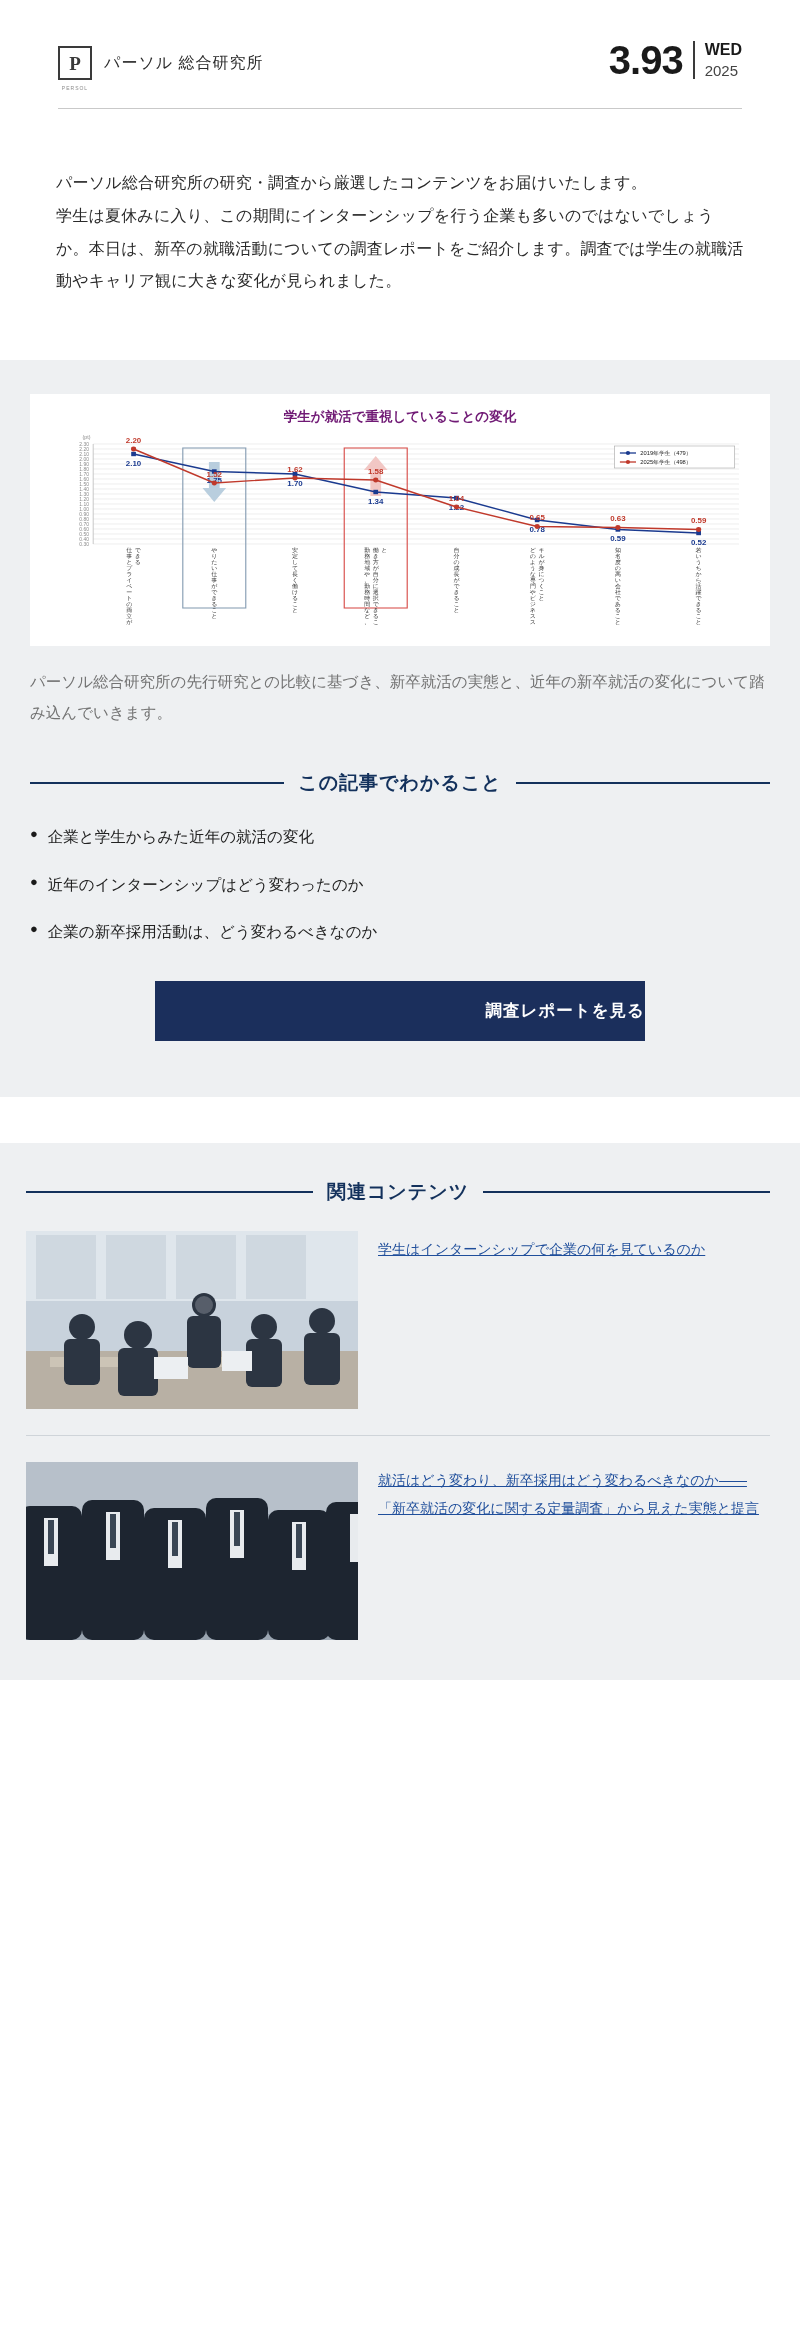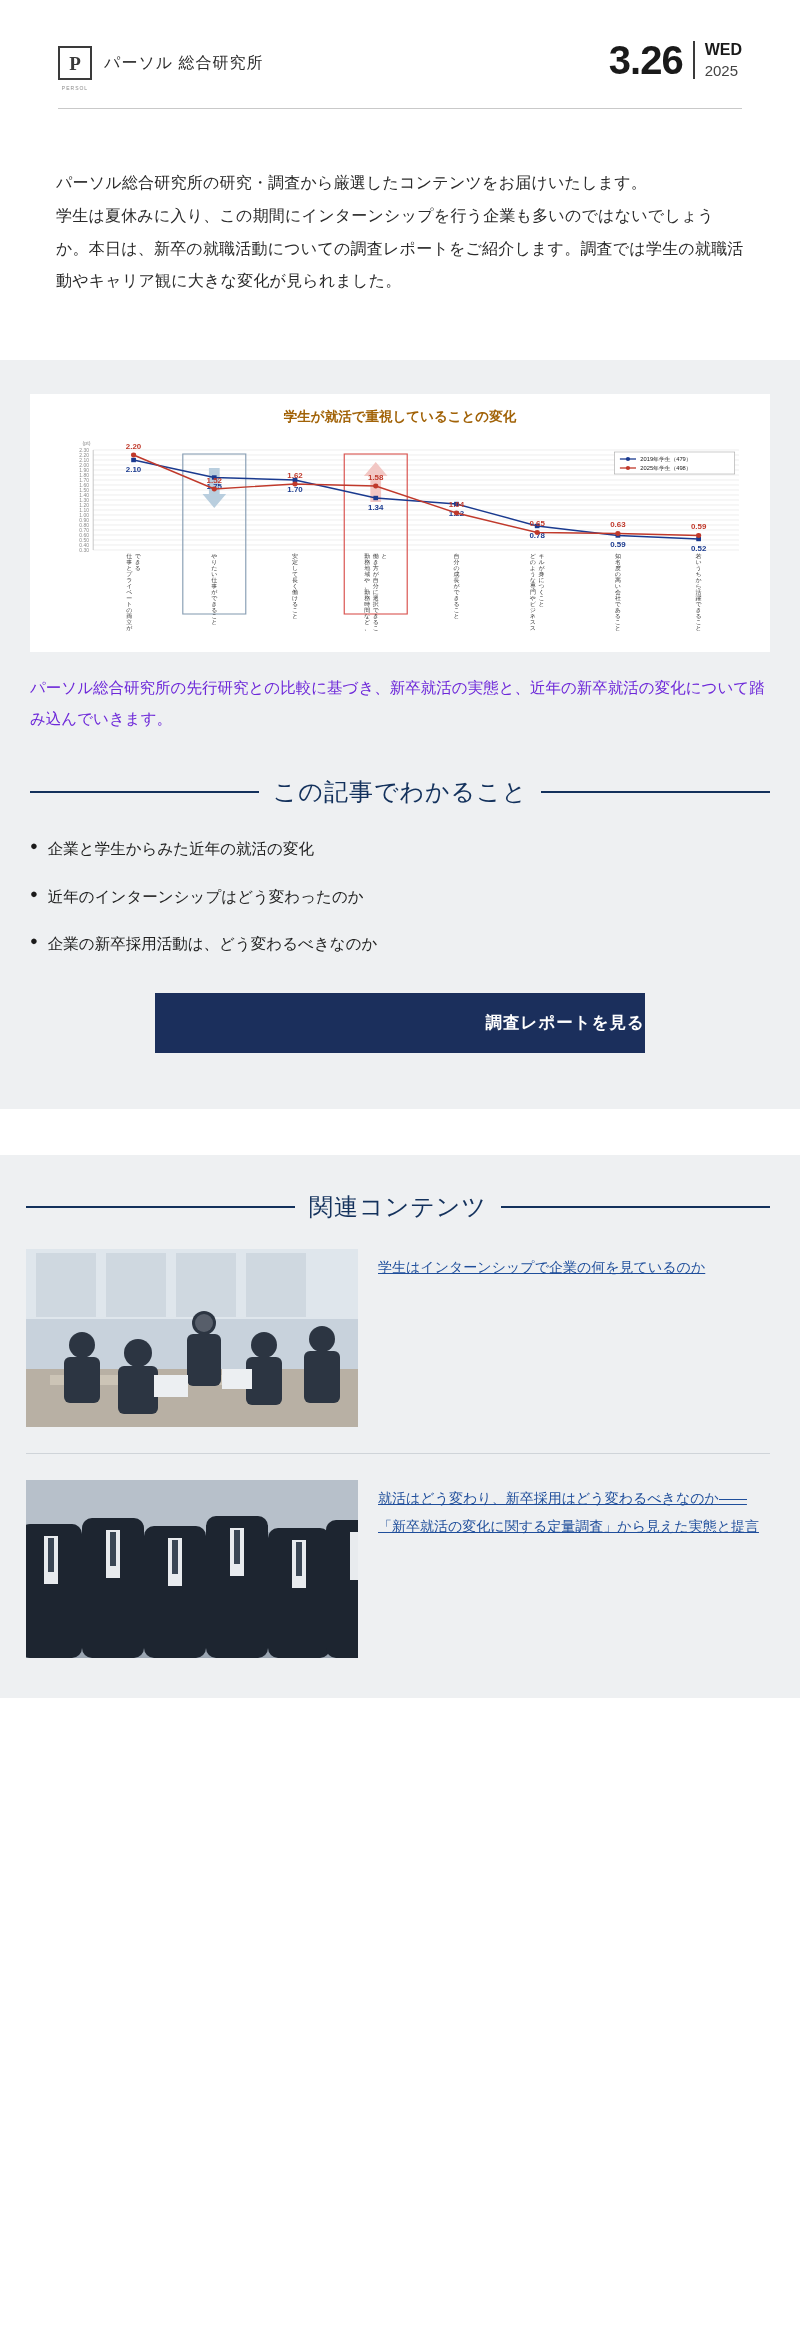--- a/index.html
+++ b/index.html
@@ -98,50 +98,50 @@
     padding: 34px 30px 56px 30px;
   }
   .chart-card {
     background: #ffffff;
     padding: 14px 16px 10px 16px;
   }
   .chart-title {
     text-align: center;
     font-size: 13.5px;
     font-weight: bold;
-    color: #a16207;
-    margin-bottom: 6px;
+    color: #701a75;
+    margin-bottom: 0;
   }
   .chart-area { position: relative; width: 100%; height: 210px; }
   .chart-area svg { display: block; width: 100%; height: 100%; }
 
   .feature h2 {
     font-size: 25px;
     font-weight: bold;
     margin-top: 26px;
     letter-spacing: 0.3px;
     color: #111;
   }
   .feature .lede {
     margin-top: 20px;
     font-size: 15.5px;
     line-height: 2.0;
-    color: #6d28d9;
+    color: #737373;
   }
 
   .sect-head {
     margin-top: 42px;
     display: flex;
     align-items: center;
     gap: 14px;
   }
   .sect-head .bar { flex: 1; height: 2px; background: #13315c; }
   .sect-head .txt {
-    font-size: 24px;
-    font-weight: normal;
+    font-size: 19px;
+    font-weight: bold;
     color: #13315c;
     letter-spacing: 1px;
   }
 
   .bullets { margin-top: 26px; }
   .bullet {
     display: flex;
     align-items: flex-start;
     gap: 10px;
     font-size: 15.5px;
@@ -211,21 +211,21 @@
 <div class="page">
 
   <div class="header">
     <div class="brand">
       <div class="brand-mark">
         <span>P</span>
       </div>
       <div class="brand-name">パーソル 総合研究所</div>
     </div>
     <div class="date-block">
-      <div class="date-main">3.26</div>
+      <div class="date-main">3.93</div>
       <div class="date-right">
         <div class="date-dow">WED</div>
         <div class="date-year">2025</div>
       </div>
     </div>
   </div>
   <div class="header-rule"></div>
 
   <div class="intro">
     <p style="white-space:pre-line">パーソル総合研究所の研究・調査から厳選したコンテンツをお届けいたします。

